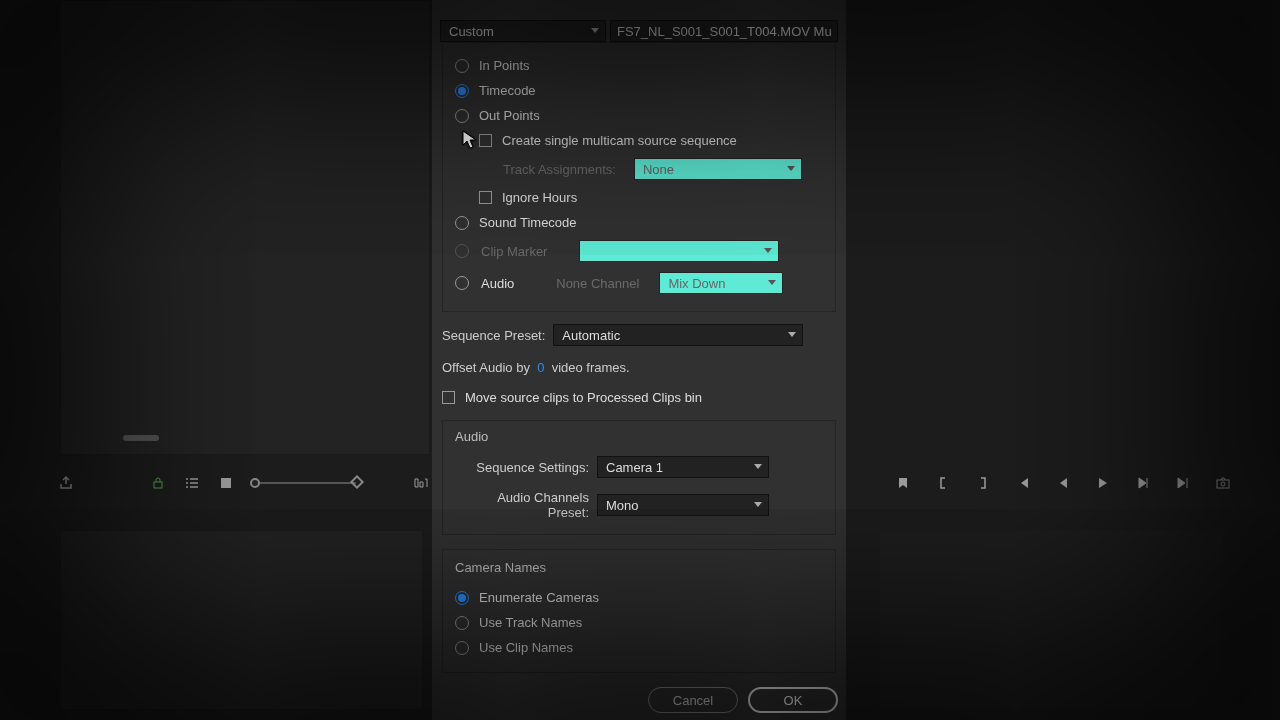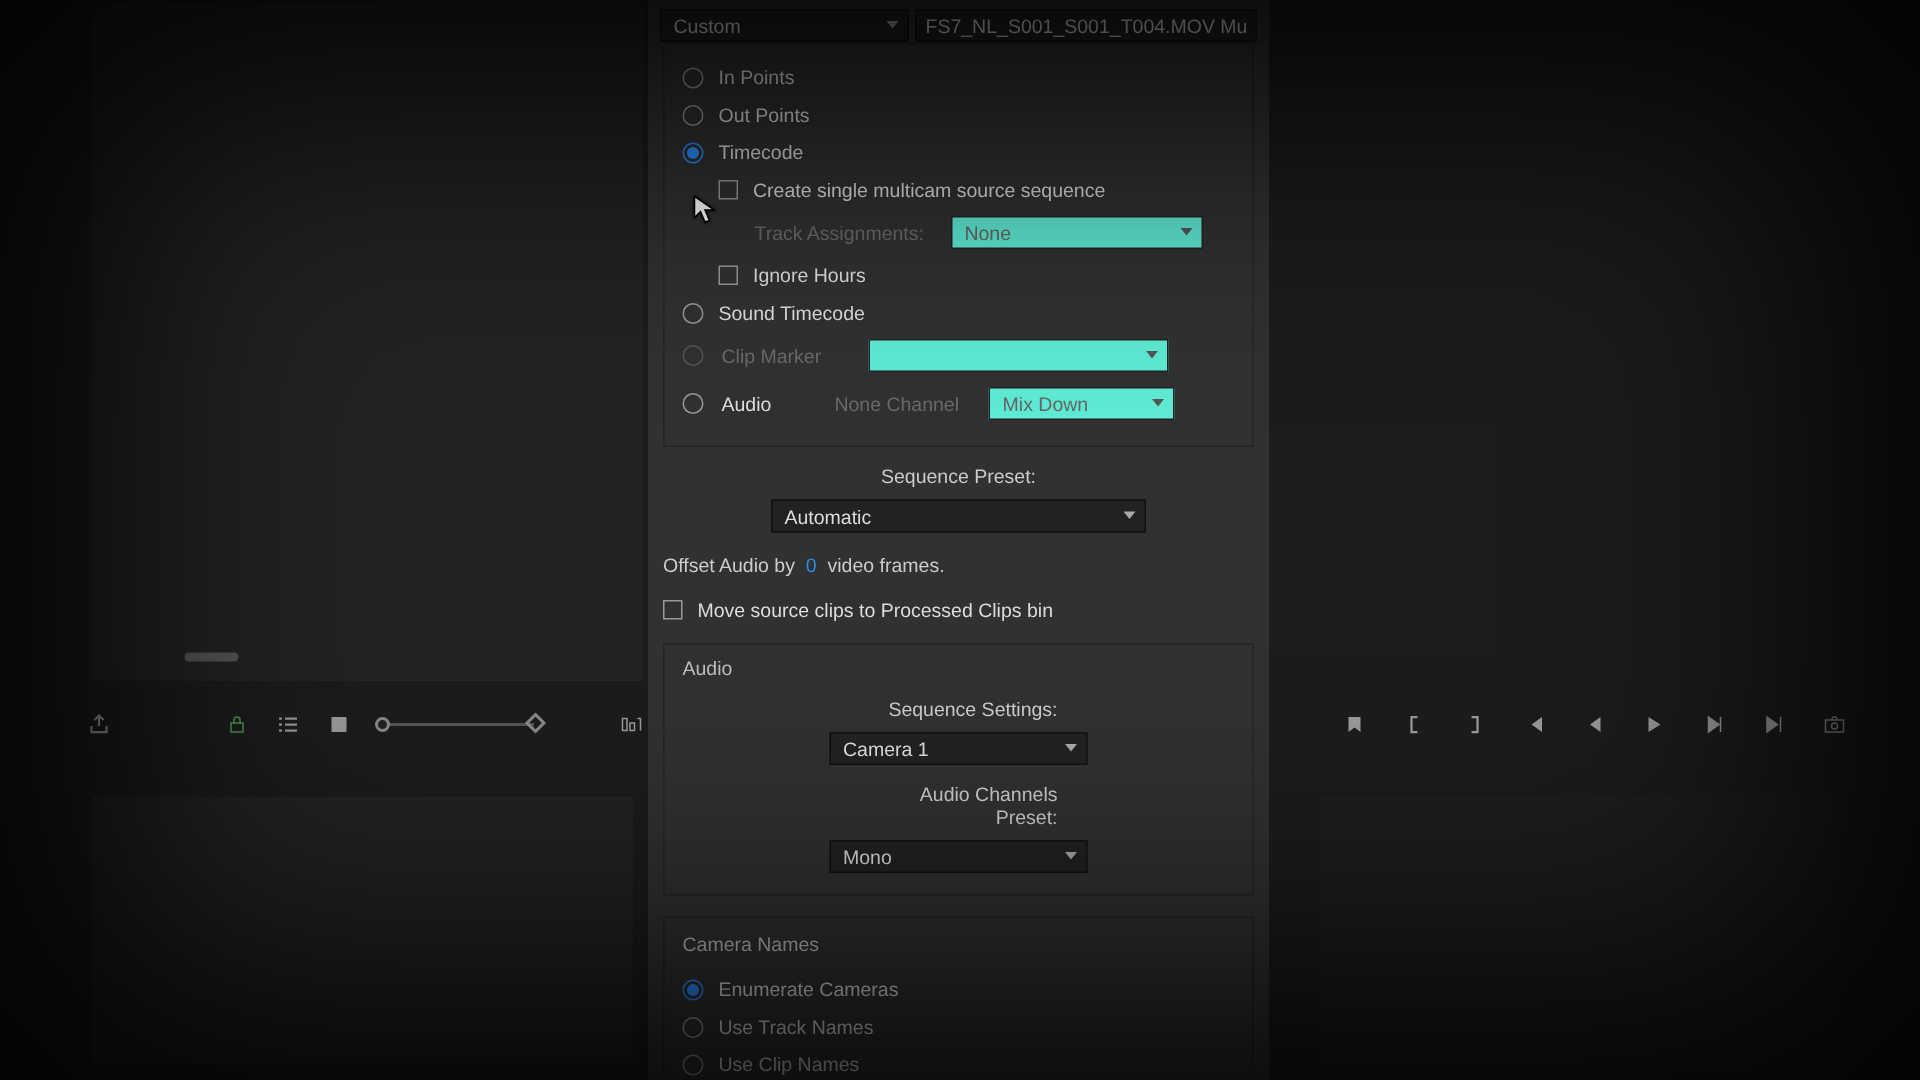--- a/index.html
+++ b/index.html
@@ -15,42 +15,42 @@
 .slider .dot { position: absolute; left: -2px; top: -4px; width: 10px; height: 10px; border: 2px solid #888; border-radius: 50%; background: #232323; }
 .slider .end { position: absolute; right: -6px; top: -5px; width: 10px; height: 10px; transform: rotate(45deg); border: 2px solid #888; }
 
 .toolbar2 { position: absolute; left: 895px; top: 468px; width: 370px; height: 30px; display: flex; align-items: center; gap: 24px; }
 
 .panel-bottom { position: absolute; left: 60px; top: 530px; width: 363px; height: 180px; background: #232323; border: 1px solid #1a1a1a; }
 .panel-bottom-r { position: absolute; left: 880px; top: 530px; width: 342px; height: 180px; background: #1e1e1e; }
 
 .dialog { position: absolute; left: 432px; top: 0; width: 414px; background: #313131; padding: 0 8px 14px 8px; }
 
-.row-top { display: flex; gap: 4px; padding-top: 6px; }
+.row-top { display: flex; gap: 4px; padding-top: 20px; }
 .select { background: #222; border: 1px solid #111; color: #ddd; height: 22px; display: flex; align-items: center; padding: 0 8px; position: relative; flex: 1; }
 .select.disabled { background: #5eead4; color: #666; border-color: #232323; }
 .select .chev { position: absolute; right: 6px; top: 7px; width: 0; height: 0; border-left: 4px solid transparent; border-right: 4px solid transparent; border-top: 5px solid #aaa; }
 .select.small { flex: none; width: 166px; }
 .textbox { background: #222; border: 1px solid #111; color: #ddd; height: 22px; padding: 0 6px; flex: 1; white-space: nowrap; overflow: hidden; display: flex; align-items: center; }
 
 .section-title { color: #bdbdbd; margin: 18px 0 6px 8px; }
 .fieldset { border: 1px solid #252525; padding: 10px 12px 12px 12px; margin: 0 2px; }
 .radio-row { display: flex; align-items: center; gap: 10px; padding: 5px 0; }
 .radio { width: 14px; height: 14px; border: 1.5px solid #999; border-radius: 50%; background: #313131; flex: none; display: flex; align-items: center; justify-content: center; }
 .radio.selected { border-color: #2a8fff; }
 .radio.selected::after { content: ""; width: 8px; height: 8px; border-radius: 50%; background: #2a8fff; }
 .radio.disabled { border-color: #555; }
 .checkbox { width: 13px; height: 13px; border: 1.5px solid #999; background: #313131; flex: none; }
 .sub { margin-left: 24px; }
 .lbl { color: #ddd; }
 .lbl.disabled { color: #6a6a6a; }
 .inline-label { color: #ccc; margin-right: 8px; }
 .inline-label.disabled { color: #6a6a6a; }
 
-.form-row { display: flex; align-items: center; gap: 8px; margin: 12px 2px 0 2px; flex-direction: column; }
+.form-row { display: flex; align-items: center; gap: 8px; margin: 12px 2px 0 2px; }
 .form-label { color: #ccc; text-align: right; }
 .form-label.wide { width: 132px; }
 
 .offset-row { margin: 14px 2px 0 2px; color: #ccc; }
 .offset-row .num { color: #288ce8; }
 
 .audio-box { border: 1px solid #252525; margin: 10px 2px 0 2px; padding: 8px 12px 14px 12px; }
 .audio-box .hdr { color: #bdbdbd; margin-bottom: 8px; }
 
 .camnames { border: 1px solid #252525; margin: 14px 2px 0 2px; padding: 10px 12px 12px 12px; }
@@ -174,26 +174,26 @@
         <span>FS7_NL_S001_S001_T004.MOV Mu</span>
       </div>
   </div>
 
   <div class="fieldset">
     <div class="radio-row">
         <span class="radio"></span>
         <span class="lbl">In Points</span>
       </div>
     <div class="radio-row">
-        <span class="radio"></span>
-        <span class="lbl">Out Points</span>
-      </div>
-    <div class="radio-row">
         <span class="radio selected"></span>
         <span class="lbl">Timecode</span>
+      </div>
+    <div class="radio-row">
+        <span class="radio"></span>
+        <span class="lbl">Out Points</span>
       </div>
     <div class="radio-row sub">
         <span class="checkbox"></span>
         <span class="lbl">Create single multicam source sequence</span>
       </div>
     <div class="radio-row sub" style="margin-left:48px;">
       <span class="inline-label disabled">Track Assignments:</span>
       <div class="select disabled" style="width:168px;flex:none">
           <span>None</span>
           <span class="chev" style="border-top-color:#555"></span>

